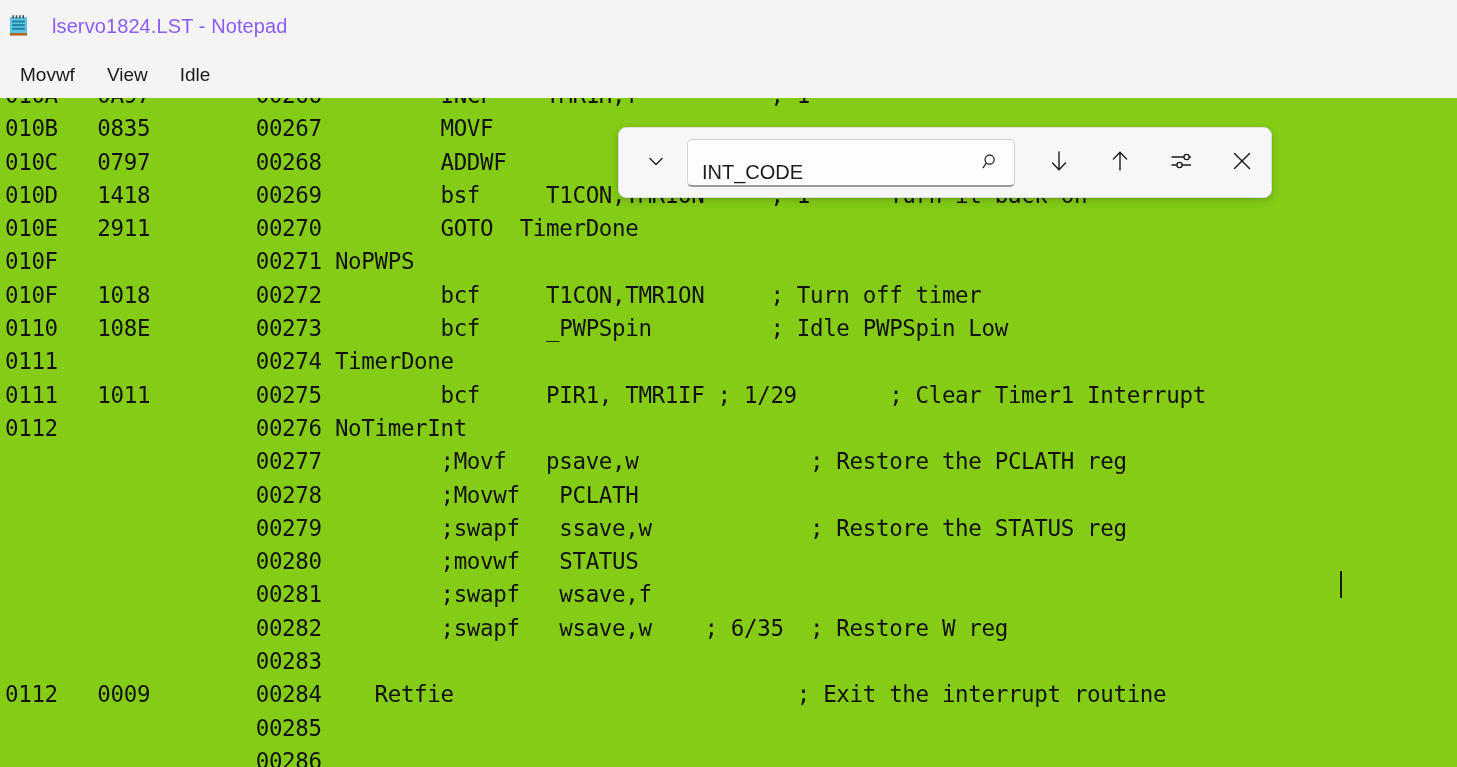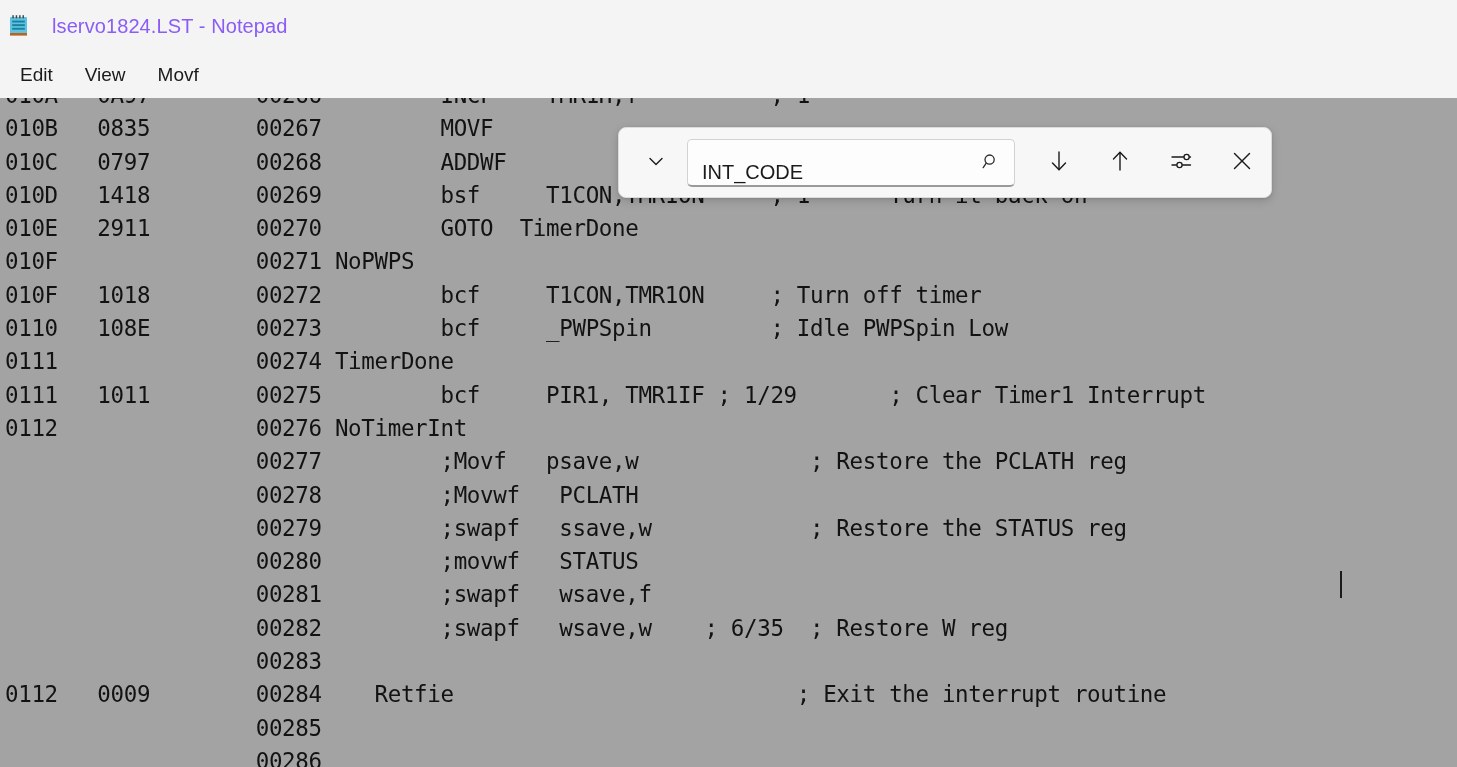--- a/index.html
+++ b/index.html
@@ -69,21 +69,21 @@
     cursor: default;
     white-space: nowrap;
   }
 
   
   .editor {
     position: absolute;
     left: 0; top: 98px;
     width: 1457px;
     height: 669px;
-    background: #a3a3a3;
+    background: #84cc16;
     overflow: hidden;
   }
   .code-layer {
     position: absolute;
     left: 0;
     top: -19px;   
     width: 1457px;
     font-family: "DejaVu Sans Mono", "Liberation Mono", monospace;
     font-size: 22.5px;
     line-height: 33.3px;
@@ -201,23 +201,23 @@
         <rect x="4.3" y="1.2" width="1.5" height="3.2" fill="#4a4a4a"></rect>
         <rect x="7.7" y="1.2" width="1.5" height="3.2" fill="#4a4a4a"></rect>
         <rect x="11.1" y="1.2" width="1.5" height="3.2" fill="#4a4a4a"></rect>
         <rect x="14.5" y="1.2" width="1.5" height="3.2" fill="#4a4a4a"></rect>
       </svg>
     </div>
     <div class="title-text">lservo1824.LST - Notepad</div>
   </div>
 
   <div class="menubar">
-    <div class="menu-item">Edit</div>
+    <div class="menu-item">Movwf</div>
     <div class="menu-item">View</div>
-    <div class="menu-item">Movf</div>
+    <div class="menu-item">Idle</div>
   </div>
 
   <div class="editor">
     <div class="code-layer" id="code-layer"><div class="code-line">010A   0A97        00266         INCF    TMR1H,f          ; 1</div><div class="code-line">010B   0835        00267         MOVF    </div><div class="code-line">010C   0797        00268         ADDWF</div><div class="code-line">010D   1418        00269         bsf     T1CON,TMR1ON     ; 1      Turn it back on</div><div class="code-line">010E   2911        00270         GOTO  TimerDone</div><div class="code-line">010F               00271 NoPWPS</div><div class="code-line">010F   1018        00272         bcf     T1CON,TMR1ON     ; Turn off timer</div><div class="code-line">0110   108E        00273         bcf     _PWPSpin         ; Idle PWPSpin Low</div><div class="code-line">0111               00274 TimerDone</div><div class="code-line">0111   1011        00275         bcf     PIR1, TMR1IF ; 1/29       ; Clear Timer1 Interrupt</div><div class="code-line">0112               00276 NoTimerInt</div><div class="code-line">                   00277         ;Movf   psave,w             ; Restore the PCLATH reg</div><div class="code-line">                   00278         ;Movwf   PCLATH</div><div class="code-line">                   00279         ;swapf   ssave,w            ; Restore the STATUS reg</div><div class="code-line">                   00280         ;movwf   STATUS</div><div class="code-line">                   00281         ;swapf   wsave,f</div><div class="code-line">                   00282         ;swapf   wsave,w    ; 6/35  ; Restore W reg</div><div class="code-line">                   00283</div><div class="code-line">0112   0009        00284    Retfie                          ; Exit the interrupt routine</div><div class="code-line">                   00285</div><div class="code-line">                   00286</div></div>
     <div class="caret"></div>
   </div>
 
   <div class="findbar">
 
     <div class="fb-expand">

